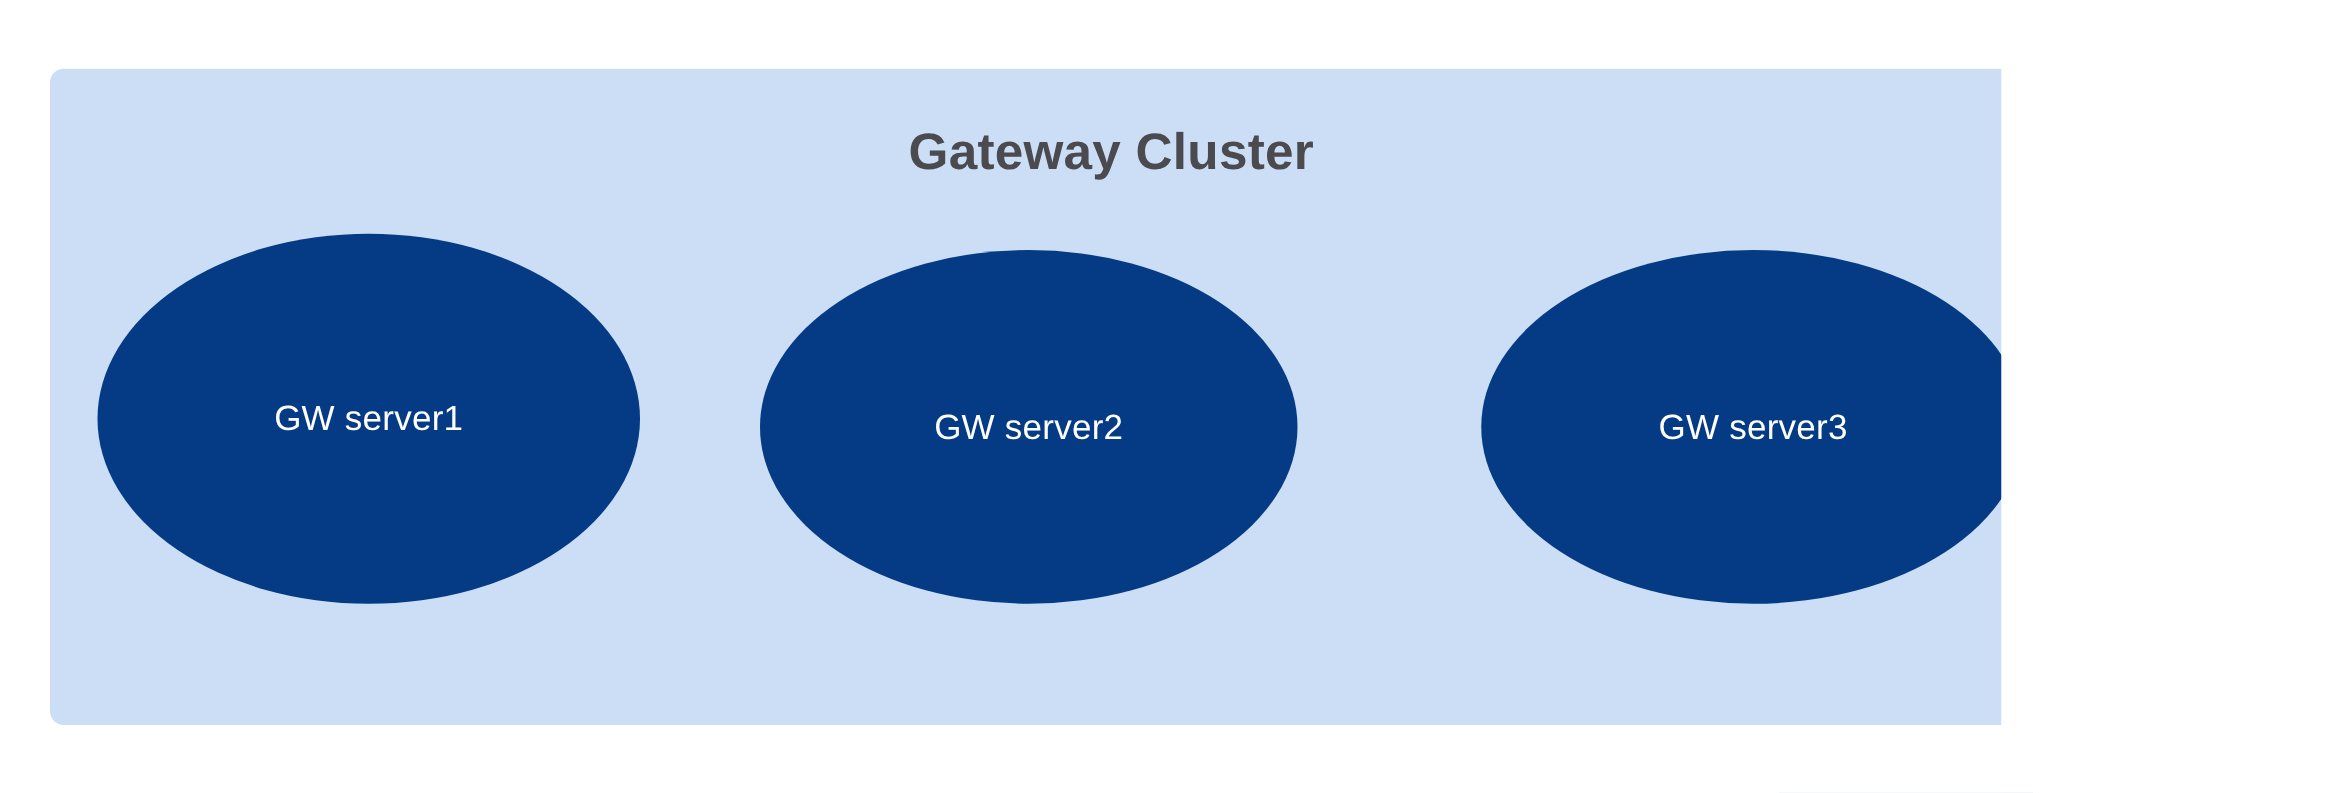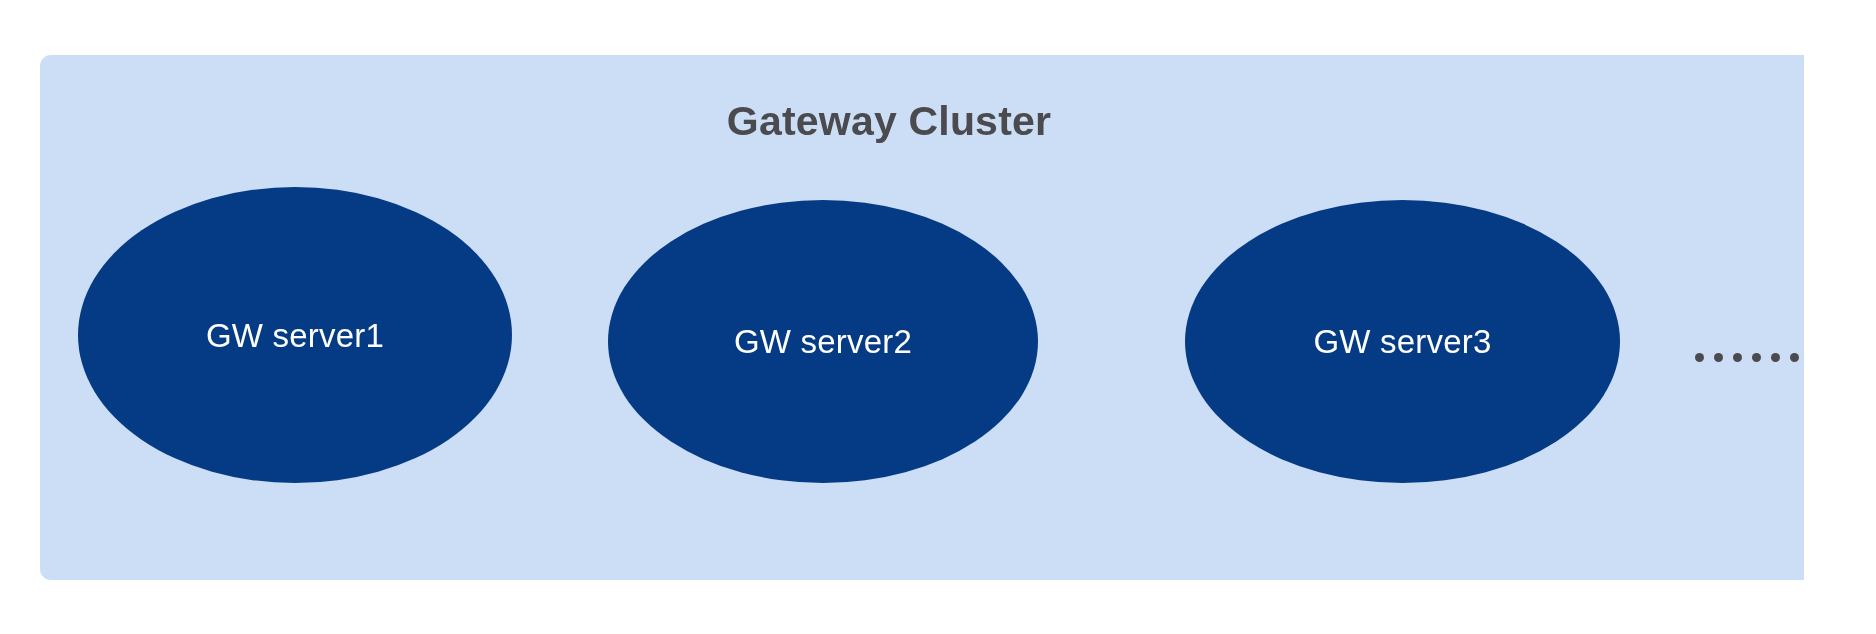--- a/index.html
+++ b/index.html
@@ -6,21 +6,21 @@
   html, body {
     margin: 0;
     padding: 0;
     background: #ffffff;
   }
   body {
     font-family: "Liberation Sans", sans-serif;
   }
   #canvas {
     position: relative;
-    width: 1804px;
+    width: 1601px;
     height: 634px;
     background: #ffffff;
     overflow: hidden;
     text-decoration: underline;
   }
   
   #cluster-panel {
     position: absolute;
     left: 40px;
     top: 55px;
@@ -47,21 +47,21 @@
   .node {
     position: absolute;
     background: #053b85;
     border-radius: 50%;
     display: flex;
     align-items: center;
     justify-content: center;
   }
   .node-label {
     color: #ffffff;
-    font-size: 33px;
+    font-size: 28px;
     font-weight: normal;
     white-space: nowrap;
     line-height: 1;
     letter-spacing: 0.2px;
   }
   #node-0 { left: 38px;   top: 132px; width: 434px; height: 296px; }
   #node-1 { left: 568px;  top: 145px; width: 430px; height: 283px; }
   #node-2 { left: 1145px; top: 145px; width: 435px; height: 283px; justify-content: center; }
 
   

